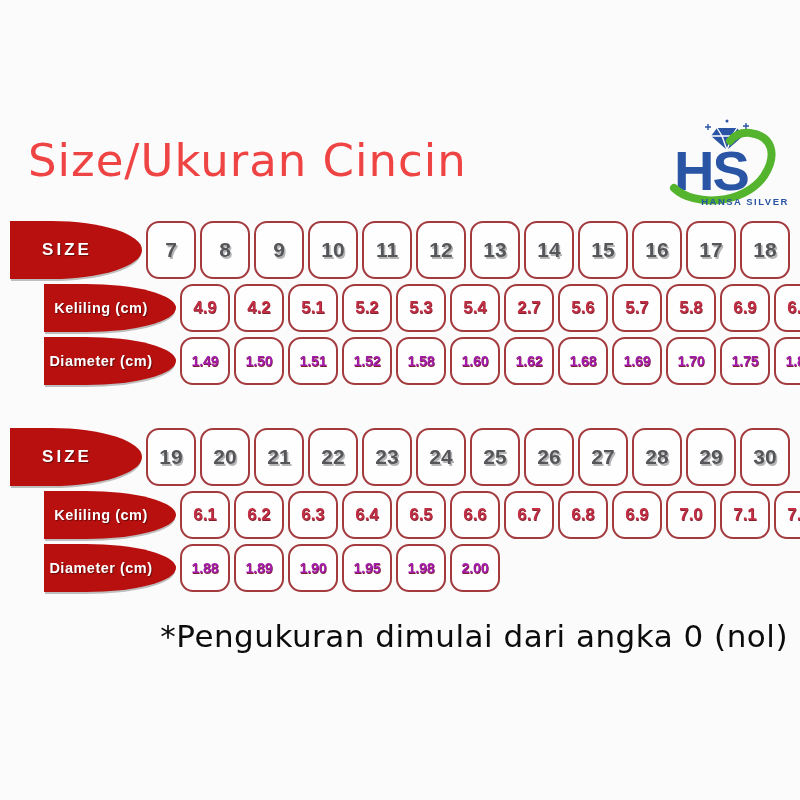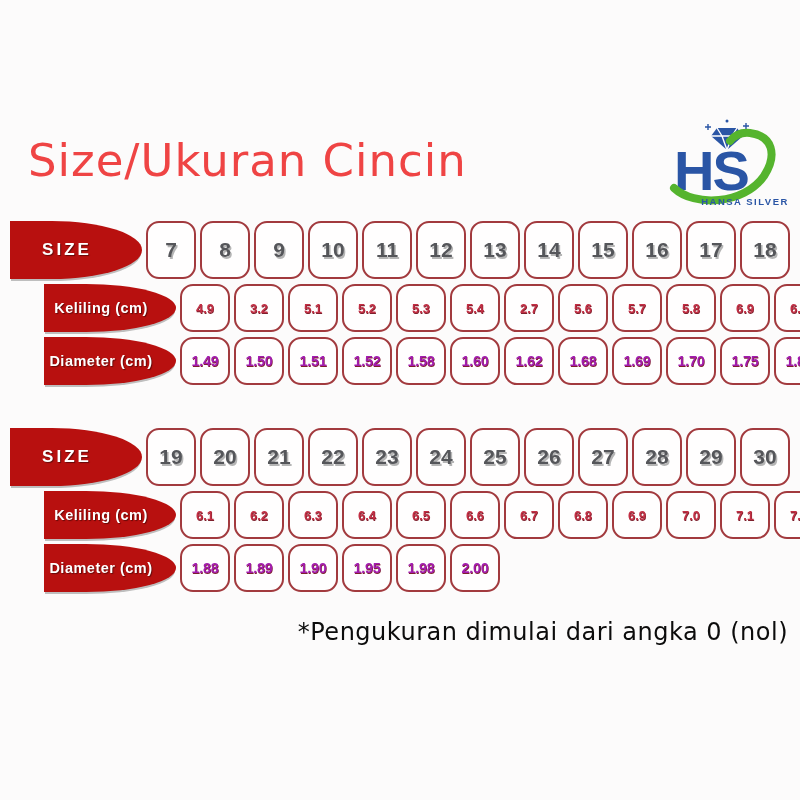--- a/index.html
+++ b/index.html
@@ -33,26 +33,26 @@
   }
   .trow-size .bullet{font-size:17px;letter-spacing:3px;}
   .trow-val  .bullet{font-size:14.5px;letter-spacing:.5px;}
   .cell{
     flex:0 0 50px;box-sizing:border-box;
     display:flex;align-items:center;justify-content:center;
     background:#fffefe;border:2px solid #a23a3e;border-radius:13px;
     font-weight:bold;
   }
   .trow-size .cell{color:#55565a;font-size:21px;text-shadow:1.5px 1.5px 0 #b5b5b5;}
-  .trow-kel  .cell{color:#c22f44;font-size:13px;text-shadow:.5px .5px 0 #7e1f2c;}
+  .trow-kel  .cell{color:#c22f44;font-size:17px;text-shadow:.5px .5px 0 #7e1f2c;}
   .trow-diam .cell{color:#a21caf;font-size:14.5px;text-shadow:.5px .5px 0 #7e1f2c;letter-spacing:-.3px;}
   
   .footnote{
     position:absolute;right:12px;top:618px;
-    font-size:24px;color:#0c0c0c;letter-spacing:.5px;
+    font-size:31px;color:#0c0c0c;letter-spacing:.5px;
     font-family:"DejaVu Sans",sans-serif;
   }
 </style>
 </head>
 <body>
 
 <div class="canvas">
 
   <h1 class="title">Size/Ukuran Cincin</h1>
 
@@ -87,21 +87,21 @@
         <div class="cell">13</div>
         <div class="cell">14</div>
         <div class="cell">15</div>
         <div class="cell">16</div>
         <div class="cell">17</div>
         <div class="cell">18</div>
       </div>
       <div class="trow trow-val trow-kel">
         <div class="bullet">Keliling (cm)</div>
         <div class="cell">4.9</div>
-        <div class="cell">3.2</div>
+        <div class="cell">4.2</div>
         <div class="cell">5.1</div>
         <div class="cell">5.2</div>
         <div class="cell">5.3</div>
         <div class="cell">5.4</div>
         <div class="cell">2.7</div>
         <div class="cell">5.6</div>
         <div class="cell">5.7</div>
         <div class="cell">5.8</div>
         <div class="cell">6.9</div>
         <div class="cell">6.0</div>

